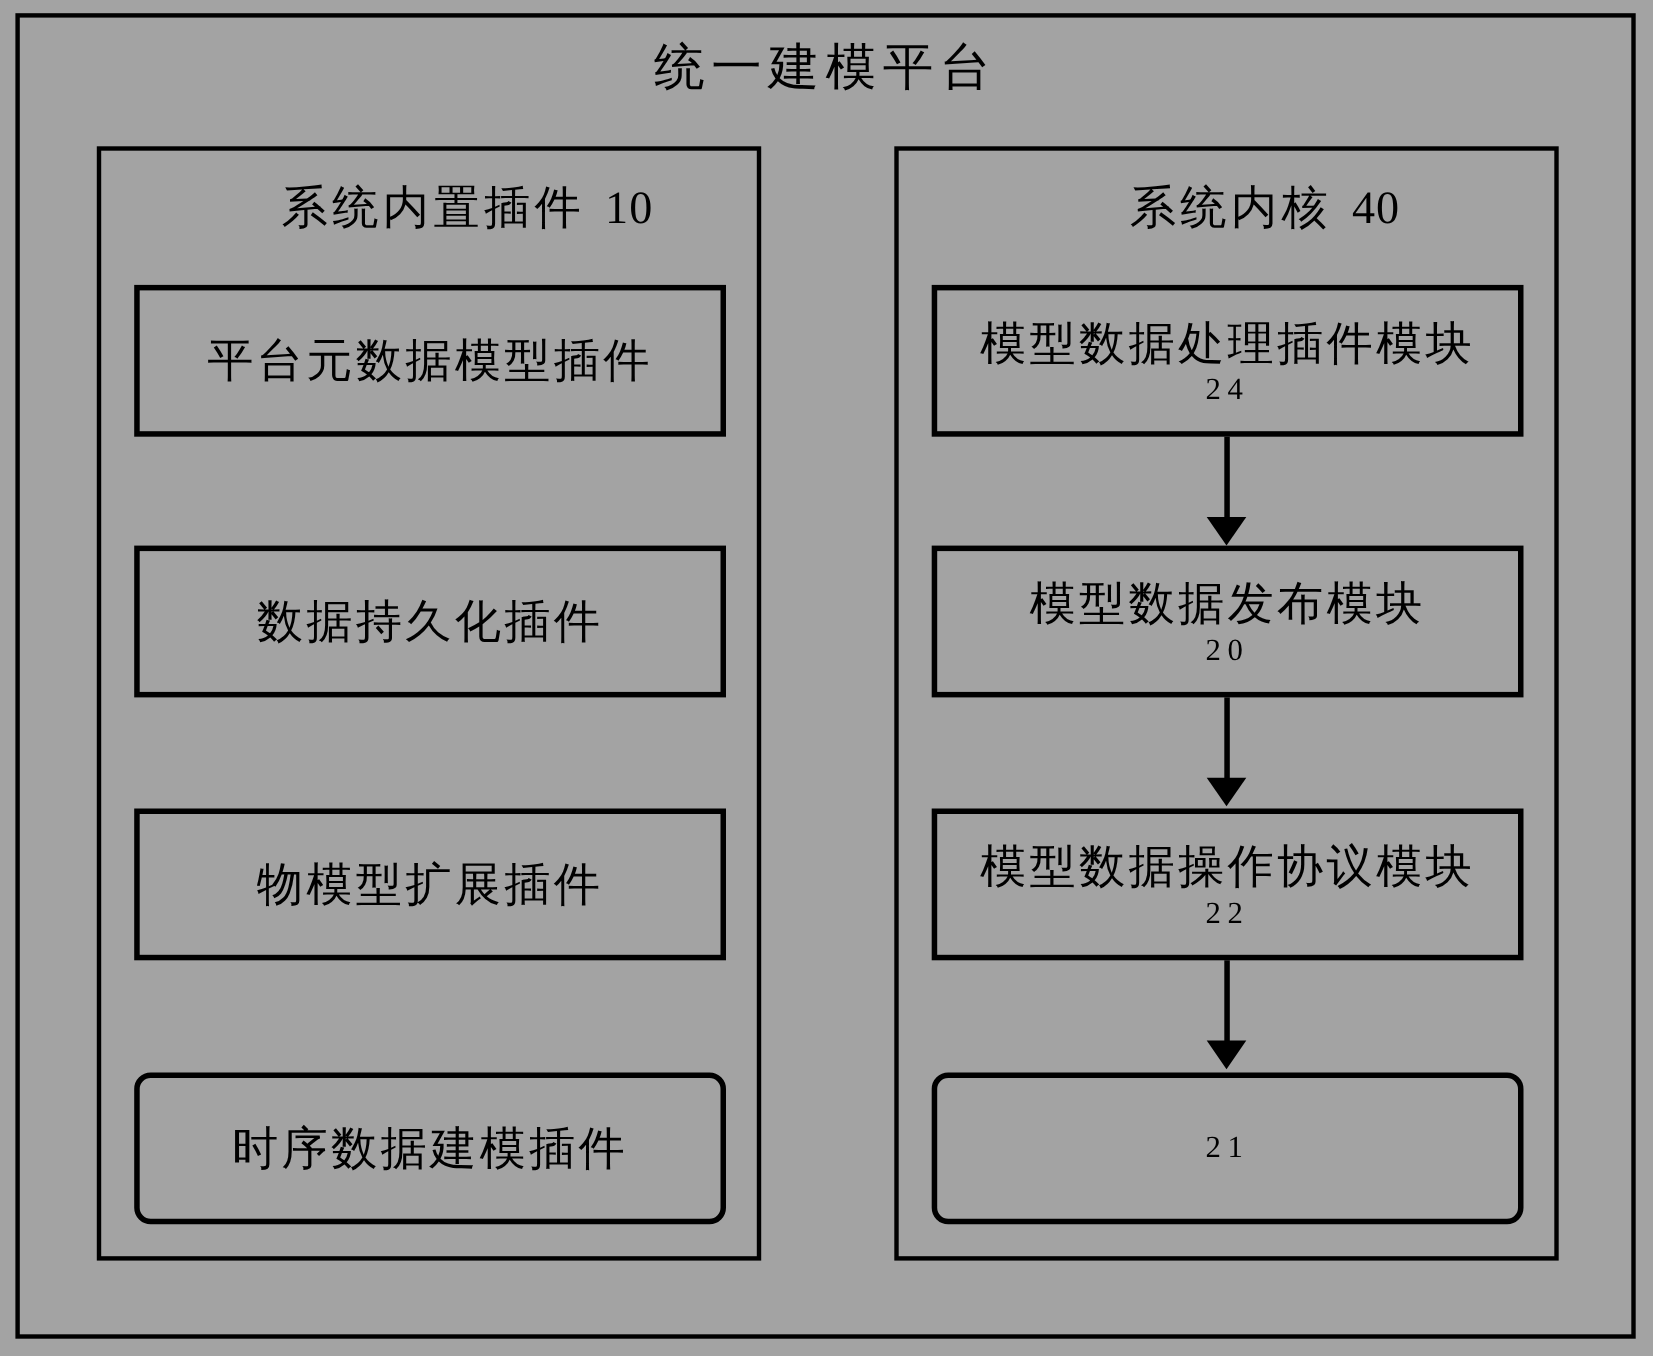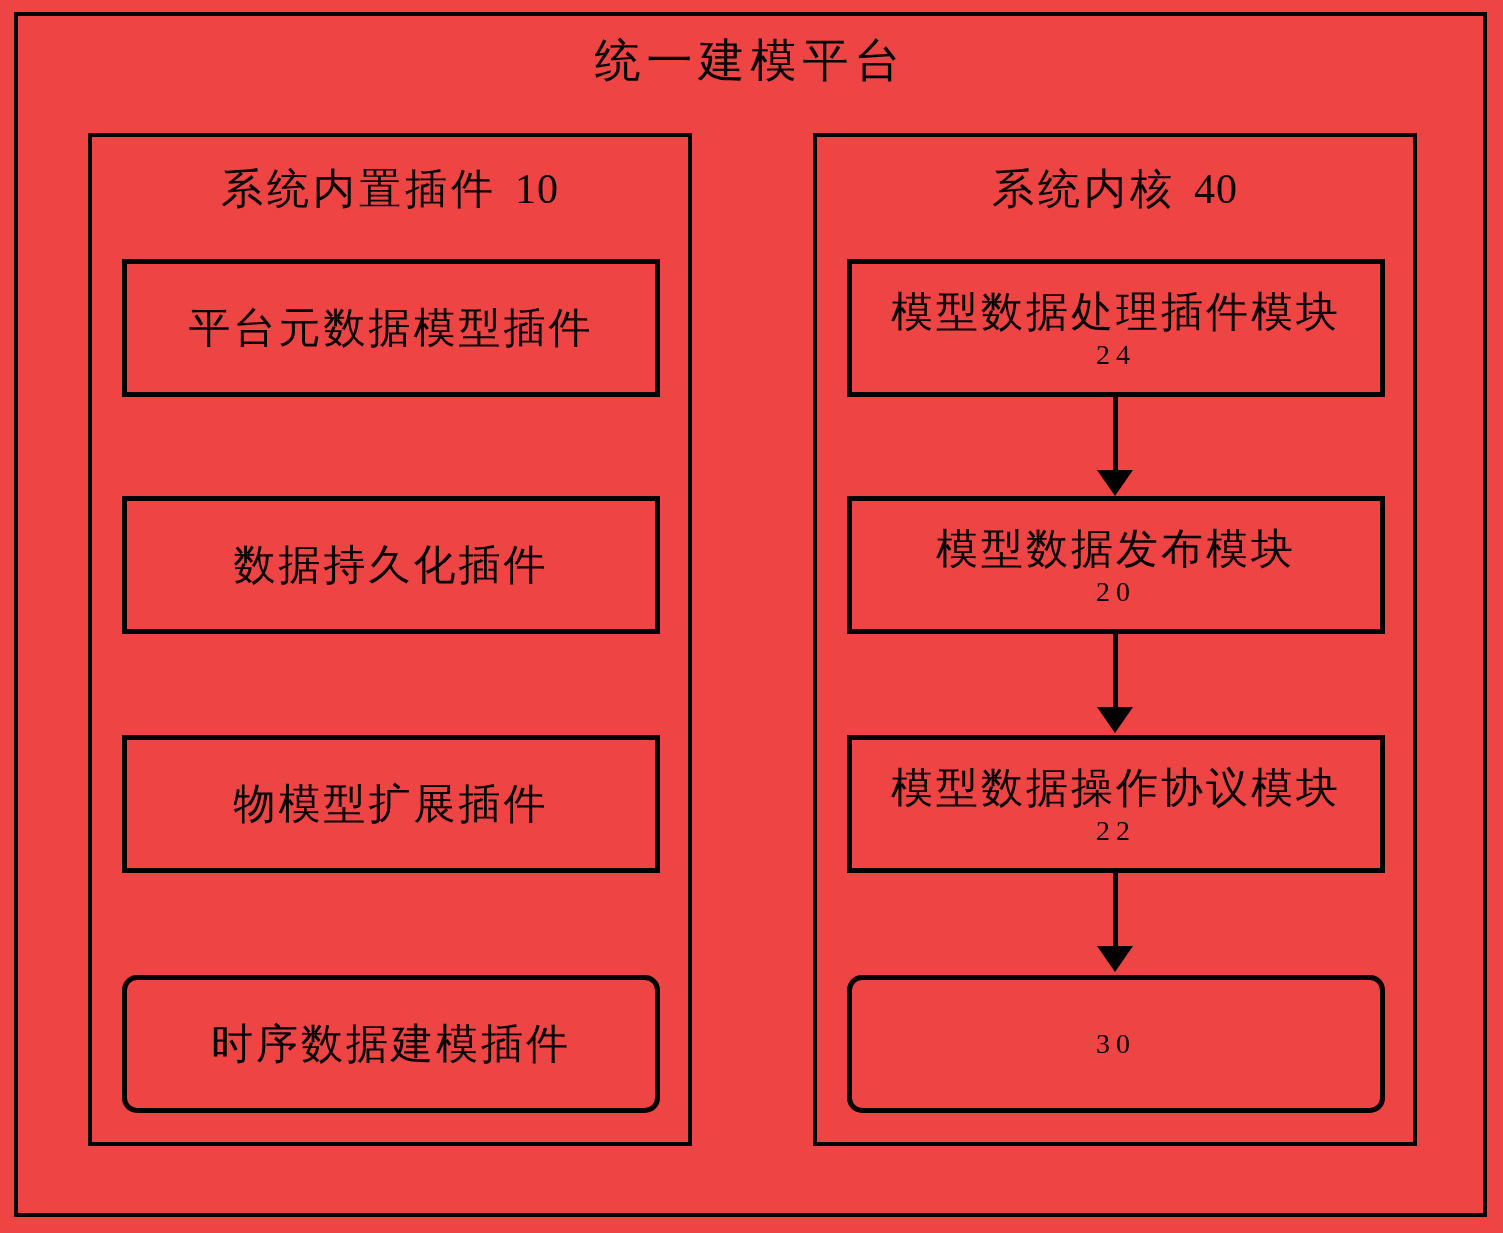--- a/index.html
+++ b/index.html
@@ -5,21 +5,21 @@
   html, body {
     margin: 0;
     padding: 0;
     background: #ffffff;
     font-family: "DejaVu Sans", sans-serif;
   }
   #canvas {
     position: relative;
     width: 1503px;
     height: 1233px;
-    background: #ef4444;
+    background: #a3a3a3;
     color: #000000;
   }
   .outer-frame {
     position: absolute;
     left: 14px;
     top: 12px;
     width: 1465px;
     height: 1197px;
     border: 4px solid #000000;
     box-sizing: content-box;
@@ -47,20 +47,21 @@
   .section.right { left: 813px; }
   .section-header {
     position: absolute;
     top: 24px;
     left: 0;
     width: 100%;
     text-align: center;
     font-size: 42px;
     letter-spacing: 4px;
     white-space: nowrap;
+    padding-left: 35px;
   }
   .section-header .ref-num {
     font-family: "Liberation Serif", "DejaVu Serif", serif;
     letter-spacing: 1px;
     margin-left: 18px;
   }
   .node {
     position: absolute;
     left: 30px;
     width: 528px;
@@ -176,17 +177,17 @@
       <div>模型数据操作协议模块</div>
       <div class="ref-num">22</div>
     </div>
 
     <div class="arrow arrow-2">
       <div class="shaft"></div>
       <div class="head"></div>
     </div>
 
     <div class="node slot-3">
-      <div class="ref-num">30</div>
+      <div class="ref-num">21</div>
     </div>
   </div>
 
 </div>
 
 </body></html>

